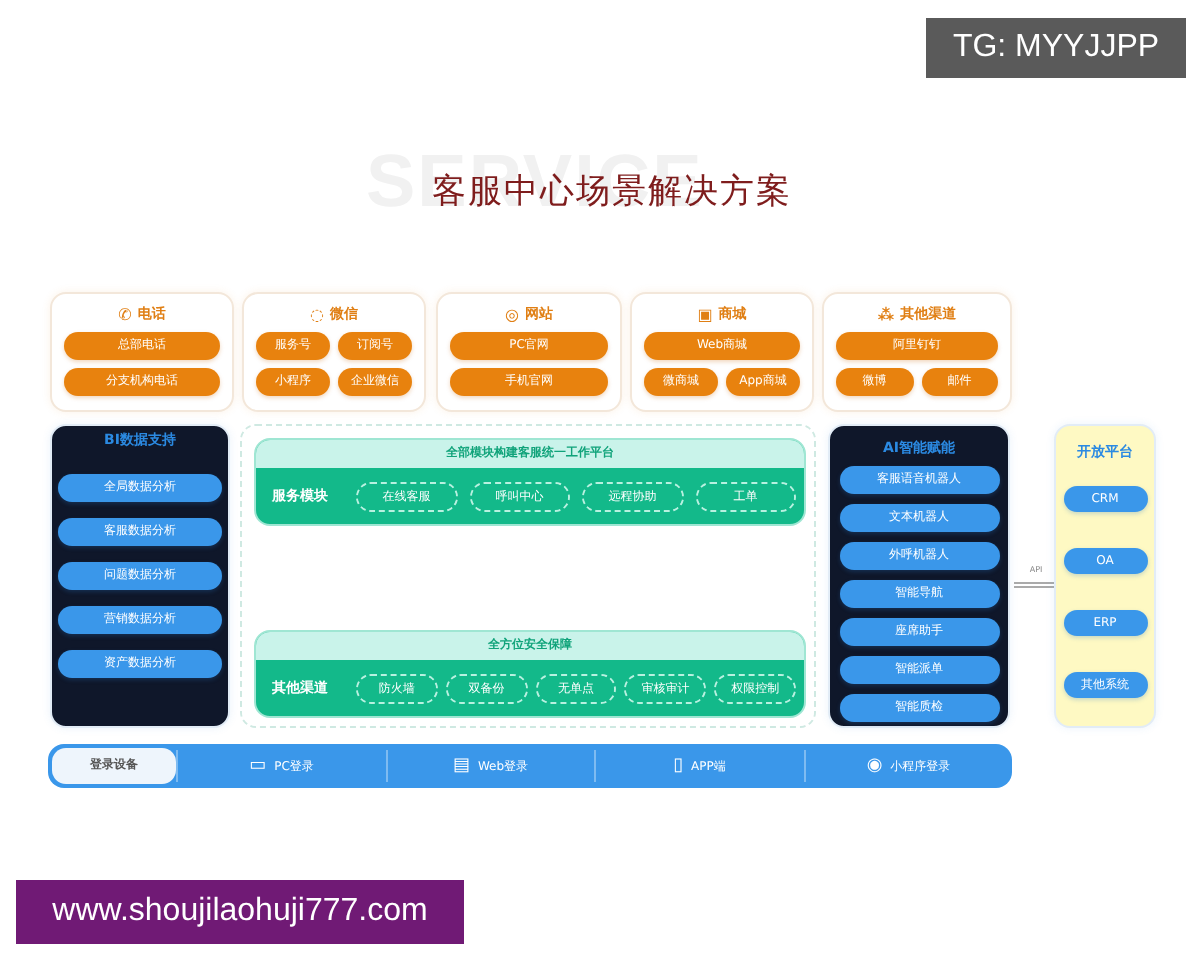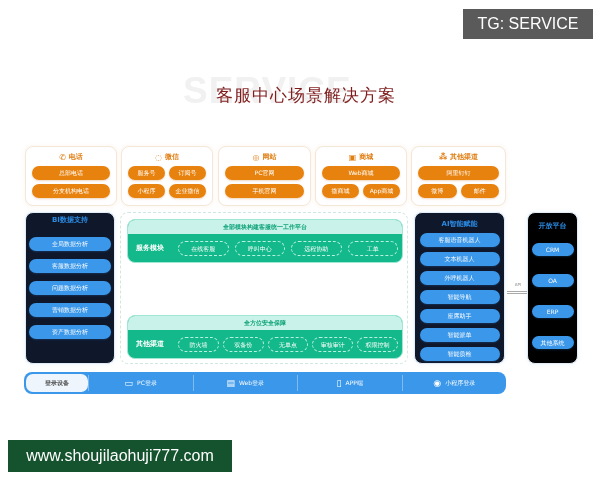--- a/index.html
+++ b/index.html
@@ -6,21 +6,21 @@
   html, body { width: 600px; height: 480px; background: #ffffff; overflow: hidden; }
   body { position: relative; font-family: "DejaVu Sans", "Liberation Sans", sans-serif; color: #333; }
 
   .watermark-tg {
     position: absolute; left: 463px; top: 9px; width: 130px; height: 30px;
     background: #5a5a5a; color: #fff; font-family: "Liberation Sans", sans-serif;
     font-size: 16px; line-height: 30px; text-align: center;
   }
   .watermark-site {
     position: absolute; left: 8px; top: 440px; width: 224px; height: 32px;
-    background: #14532d; color: #fff; font-family: "Liberation Sans", sans-serif;
+    background: #701a75; color: #fff; font-family: "Liberation Sans", sans-serif;
     font-size: 16px; line-height: 32px; text-align: center;
   }
 
   .bg-word {
     position: absolute; left: 183px; top: 70px; font-size: 37px; font-weight: bold;
     color: #f1f1f1; letter-spacing: 1px; font-family: "Liberation Sans", sans-serif;
   }
   .main-title {
     position: absolute; left: 216px; top: 84px; font-size: 17px; color: #7f1d1d;
     letter-spacing: 1px;
@@ -100,21 +100,21 @@
   .bb-item {
     flex: 1; display: flex; align-items: center; justify-content: center; gap: 4px;
     color: #fff; font-size: 6px; border-left: 1px solid rgba(255,255,255,0.35); height: 16px;
   }
   .bb-item:first-of-type { border-left: none; }
   .bb-ic { font-size: 9px; }
 </style>
 </head>
 <body>
 
-<div class="watermark-tg">TG: SERVICE</div>
+<div class="watermark-tg">TG: MYYJJPP</div>
 
 <div class="bg-word">SERVICE</div>
 <div class="main-title">客服中心场景解决方案</div>
 
 <div class="channel" style="left:25px;width:92px;">
   <div class="channel-head">
       <span class="ic">✆</span>
       <span>电话</span>
     </div>
   <div class="chips">
@@ -215,21 +215,21 @@
     <div class="bpill" style="width:80px;">智能导航</div>
     <div class="bpill" style="width:80px;">座席助手</div>
     <div class="bpill" style="width:80px;">智能派单</div>
     <div class="bpill" style="width:80px;">智能质检</div>
   </div>
 </div>
 
 <div class="api">API</div>
 <div class="api-arrow"></div>
 
-<div class="panel" style="left:527px;top:212px;width:51px;height:152px;background:#000000;">
+<div class="panel" style="left:527px;top:212px;width:51px;height:152px;background:#fef9c3;">
   <div class="panel-title" style="margin-top:8px;">开放平台</div>
   <div style="display:flex;flex-direction:column;gap:18px;margin-top:12px;">
     <div class="bpill" style="width:42px;height:13px;line-height:13px;">CRM</div>
     <div class="bpill" style="width:42px;height:13px;line-height:13px;">OA</div>
     <div class="bpill" style="width:42px;height:13px;line-height:13px;">ERP</div>
     <div class="bpill" style="width:42px;height:13px;line-height:13px;">其他系统</div>
   </div>
 </div>
 
 <div class="bottom-bar">

